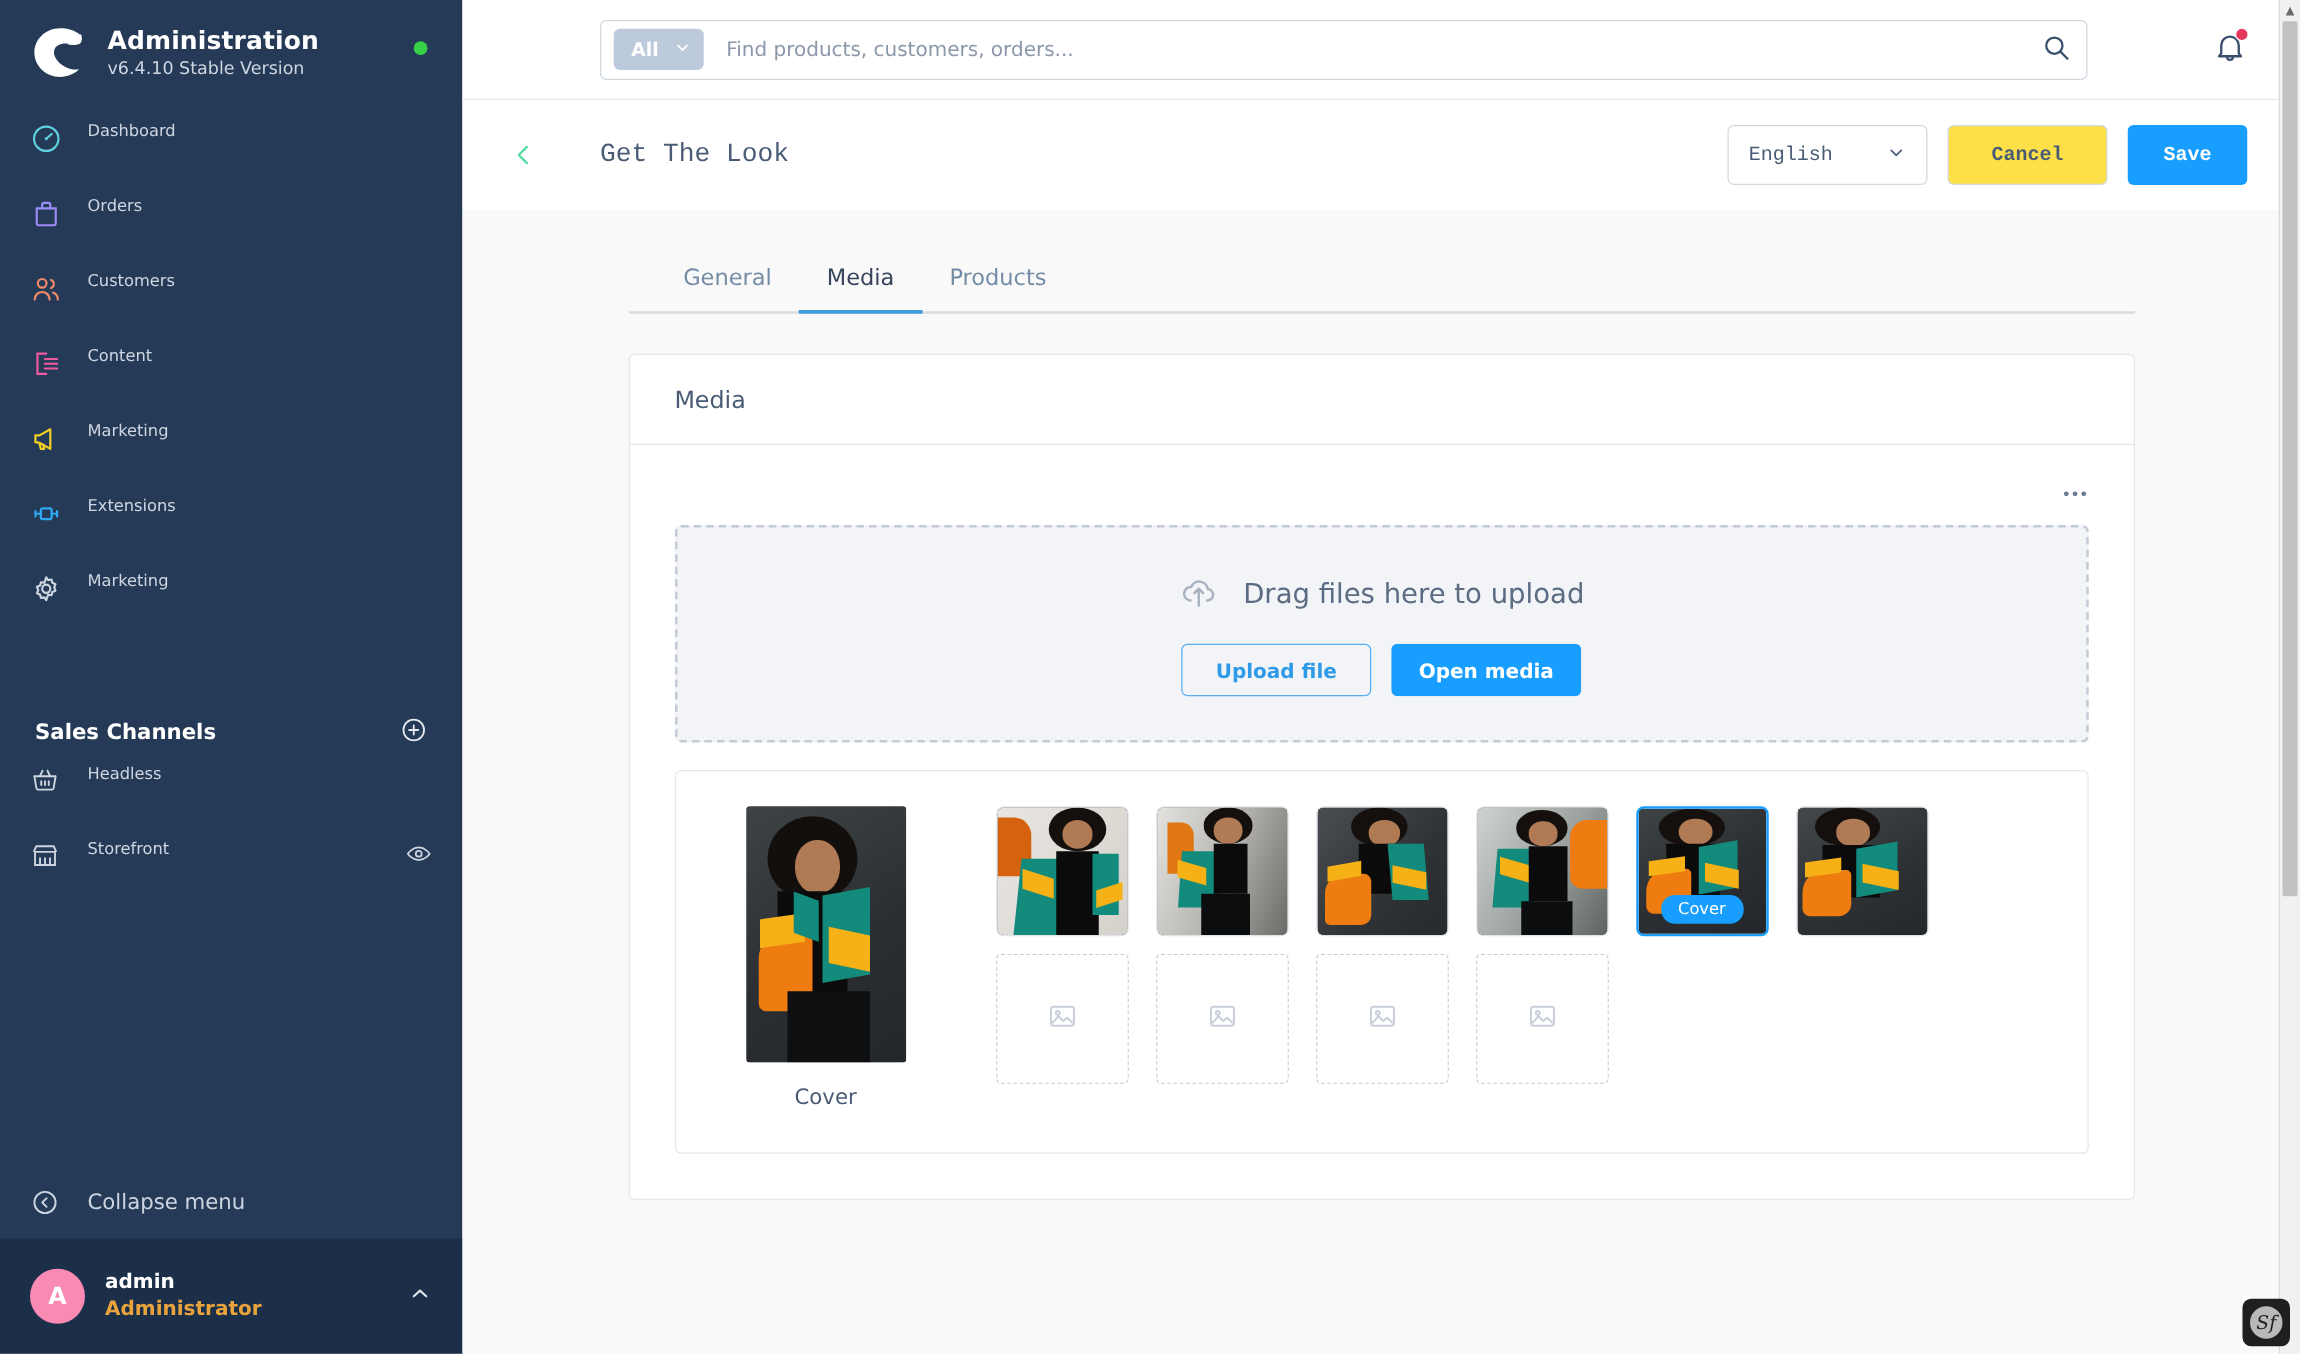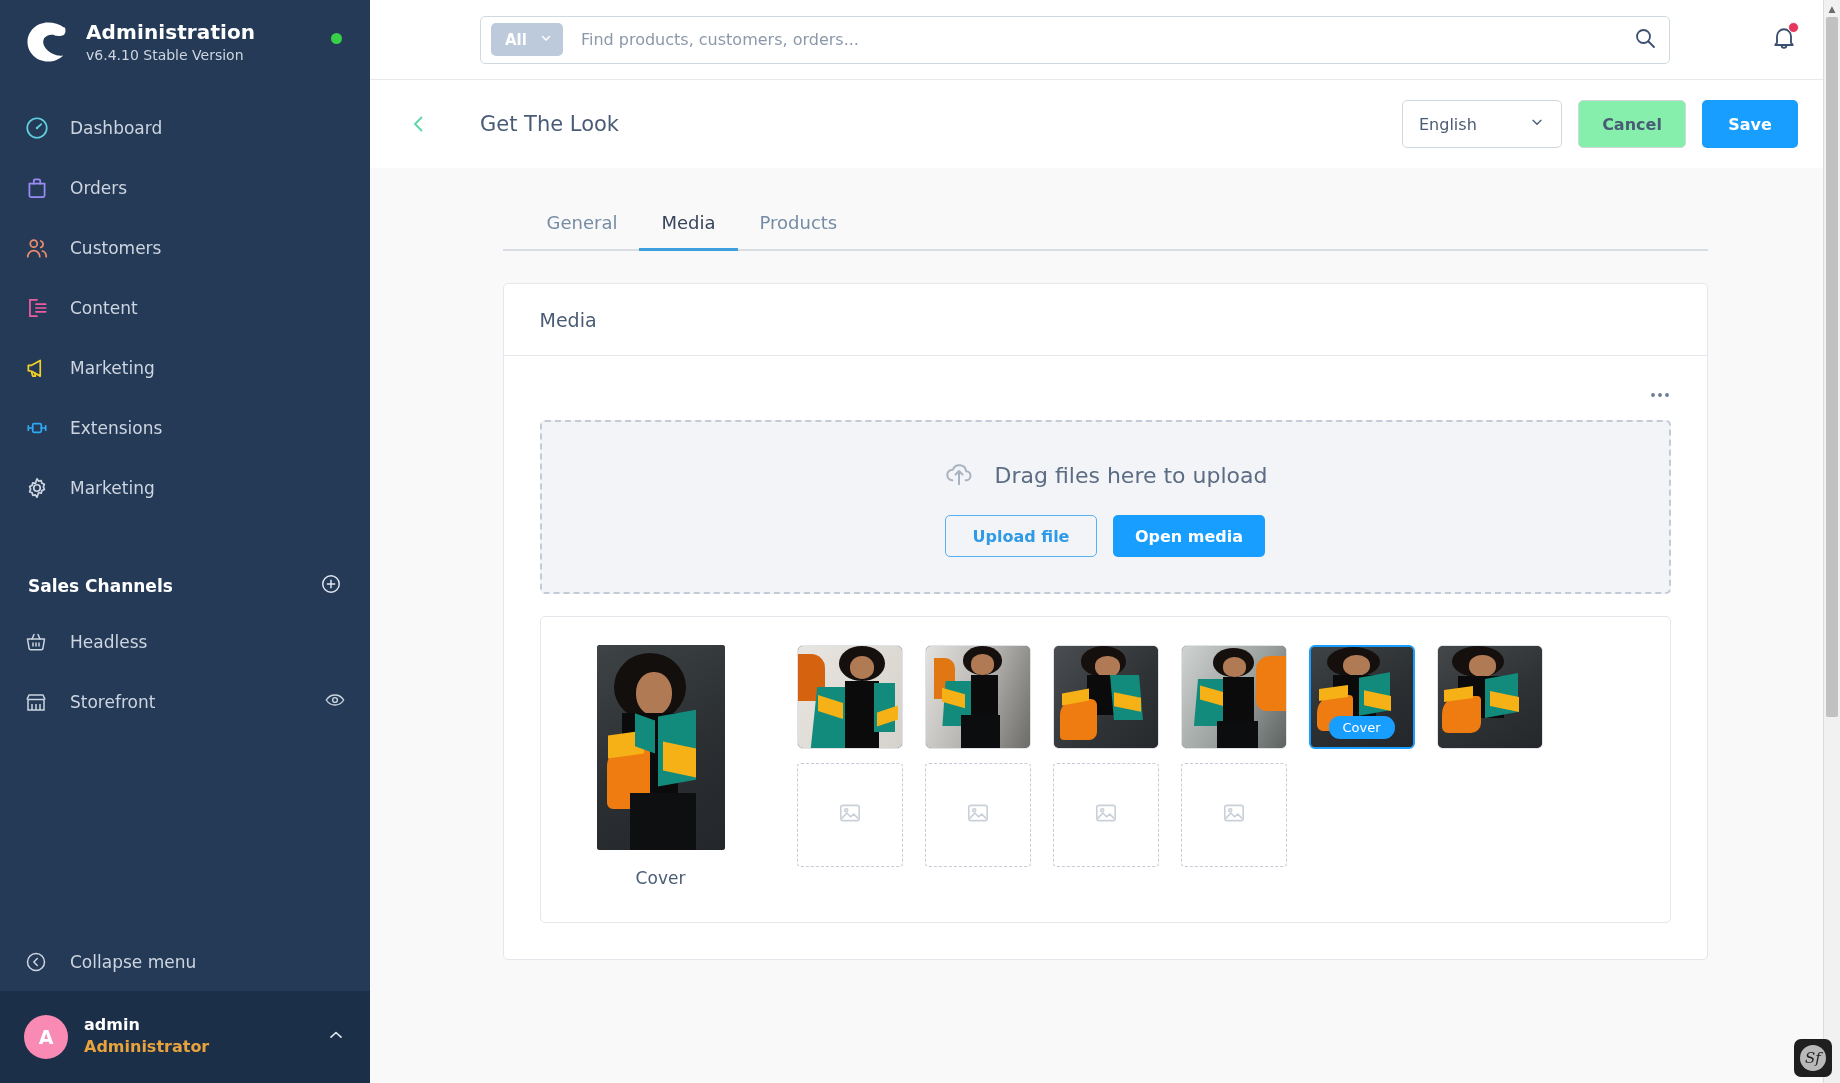--- a/index.html
+++ b/index.html
@@ -18,22 +18,22 @@
   }
   .sb-brand { display: flex; align-items: center; padding: 18px 24px 22px 24px; position: relative; }
   .sb-logo { width: 48px; height: 48px; flex: 0 0 48px; margin-right: 14px; }
   .sb-brand-txt { display: flex; flex-direction: column; justify-content: center; }
   .sb-title { color: #fff; font-size: 20px; font-weight: bold; letter-spacing: .1px; line-height: 1.2; }
   .sb-ver { color: #cdd5e0; font-size: 14px; margin-top: 3px; line-height: 1.2; }
   .sb-dot { width: 11px; height: 11px; border-radius: 50%; background: #37d046; position: absolute; right: 28px; top: 33px; }
 
   .sb-nav { margin-top: 10px; }
   .sb-item {
-    display: flex; align-items: center; height: 60px; padding: 0 24px 0 24px;
-    cursor: pointer; color: #cdd5e0; font-size: 17px;
+    display: flex; align-items: flex-start; height: 60px; padding: 0 24px 0 24px;
+    cursor: pointer; color: #cdd5e0; font-size: 13px;
   }
   .sb-item .ico { width: 46px; flex: 0 0 46px; display: flex; align-items: center; }
   .sb-item.active { background: #1c2f48; color: #fff; font-weight: bold; }
   .sb-item.active .lbl { color: #ffffff; font-weight: bold; }
   .lbl { white-space: nowrap; }
 
   .sb-section {
     display: flex; align-items: center; justify-content: space-between;
     padding: 0 28px 0 28px; height: 52px; margin-top: 42px;
   }
@@ -63,34 +63,34 @@
   .search-pill {
     background: #bdcadb; color: #fff; font-size: 15px; font-weight: bold;
     border-radius: 5px; height: 33px; padding: 0 10px 0 14px;
     display: flex; align-items: center; gap: 12px; cursor: pointer;
   }
   .search-input { flex: 1; border: none; outline: none; font-size: 16px; color: #4a5c75; padding-left: 18px; background: transparent; font-family: inherit; }
   .search-input::placeholder { color: #8b98aa; }
   .bell { margin-left: auto; margin-right: 42px; position: relative; cursor: pointer; }
   .bell-dot { position: absolute; top: -2px; right: -1px; width: 11px; height: 11px; border-radius: 50%; background: #e5375d; border: 1px solid #fff; }
 
-  .pagehead { height: 88px; background: #fff; display: flex; align-items: center; padding: 0 42px 0 28px; flex: 0 0 88px; position: relative; }
+  .pagehead { height: 88px; background: #fff; display: flex; align-items: center; padding: 0 42px 0 28px; flex: 0 0 88px; position: relative; font-family: Liberation Mono, monospace; }
   .back-btn { width: 42px; height: 42px; display: flex; align-items: center; justify-content: center; cursor: pointer; color: #57d9a3; }
   .page-title { font-size: 21px; color: #4a5c75; margin-left: 40px; }
   .head-actions { margin-left: auto; display: flex; align-items: center; gap: 16px; }
   .lang-select {
     width: 160px; height: 48px; border: 1px solid #d1d9e0; border-radius: 5px; background: #fff;
     display: flex; align-items: center; justify-content: space-between; padding: 0 16px; cursor: pointer;
     font-size: 16px; color: #4a5c75;
   }
   .btn {
     height: 48px; border-radius: 5px; font-size: 16px; font-weight: bold; cursor: pointer;
     display: flex; align-items: center; justify-content: center; font-family: inherit; border: 1px solid transparent;
   }
-  .btn-cancel { width: 108px; background: #86efac; border-color: #d1d9e0; color: #4a5c75; }
+  .btn-cancel { width: 128px; background: #fde047; border-color: #d1d9e0; color: #4a5c75; }
   .btn-save { width: 96px; background: #189eff; color: #fff; }
   .greenbar { position: absolute; left: 0; right: 0; bottom: -3px; height: 3px; background: #74d9ae; }
 
   .content { flex: 1; overflow: hidden; position: relative; background: #f9f9fa; padding-top: 44px; }
   .tabs { width: 1205px; margin: 0 auto; display: flex; border-bottom: 2px solid #d8dde3; padding-left: 22px; }
   .tab { padding: 0 22px 16px 22px; font-size: 18px; color: #758ca4; cursor: pointer; position: relative; }
   .tab.active { color: #38455c; }
   .tab.active::after { content: ""; position: absolute; left: 0; right: 0; bottom: -2px; height: 3px; background: #3d9fde; }
 
   .card { width: 1205px; margin: 32px auto 0 auto; background: #fff; border: 1px solid #e4e7eb; border-radius: 5px; }

